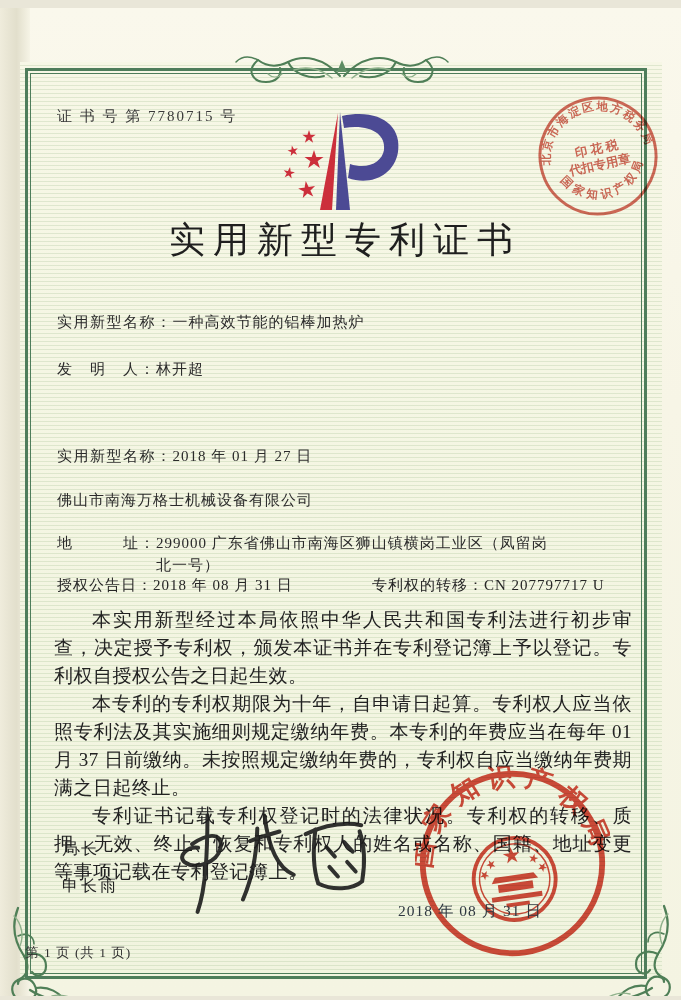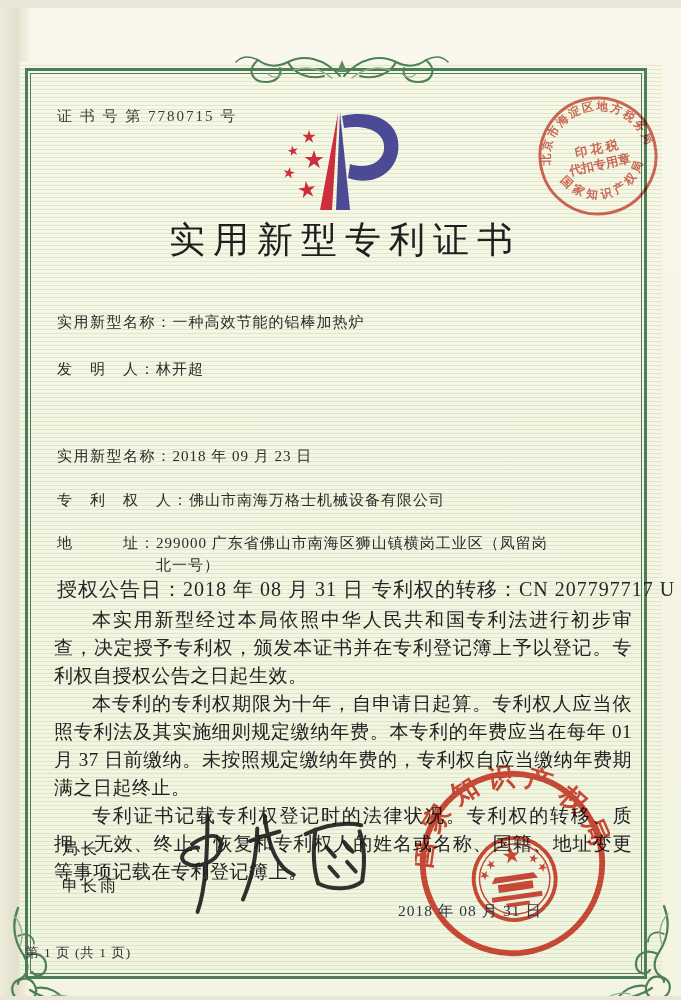--- a/index.html
+++ b/index.html
@@ -15,21 +15,21 @@
   .frame{position:absolute;left:25px;top:60px;width:616px;height:905px;
         border:3px solid #4e7d5b;z-index:1;}
   .frame-inner{position:absolute;left:2px;top:2px;right:2px;bottom:2px;border:1px solid #4e7d5b;}
   .content{position:absolute;left:0;top:0;width:681px;height:1000px;z-index:2;color:#262626;}
   .cert-no{position:absolute;left:57px;top:99px;font-size:15px;letter-spacing:2px;color:#3a3a3a;}
   .title{position:absolute;left:37px;top:208px;width:616px;text-align:center;
         font-size:36px;letter-spacing:8px;color:#1f1f1f;font-weight:500;}
   .row{position:absolute;left:57px;width:572px;display:flex;font-size:15px;line-height:22px;color:#2b2b2b;}
   .row .lbl{flex:none;letter-spacing:1.5px;}
   .row .val{flex:1;letter-spacing:1px;}
-  .grant-row{position:absolute;left:57px;width:572px;font-size:20px;display:flex;}
+  .grant-row{position:absolute;left:57px;width:572px;font-size:15px;display:flex;}
   .grant-left{flex:none;width:315px;letter-spacing:1px;}
   .grant-right{flex:none;letter-spacing:1px;}
   .body-text{position:absolute;left:54px;top:598px;width:578px;font-size:19px;line-height:28px;
         text-align:justify;color:#222;}
   .body-text p{margin:0;text-indent:2em;letter-spacing:.5px;}
   .signer{position:absolute;left:62px;font-size:16px;letter-spacing:3px;color:#222;font-family:Liberation Serif, serif;}
   .footer{position:absolute;left:25px;top:936px;width:616px;text-align:left;font-size:13.5px;
         letter-spacing:1px;color:#333;}
   .seal-date{position:absolute;left:398px;top:893px;width:185px;font-size:15.5px;letter-spacing:1px;
         color:#2e3740;z-index:4;}
@@ -109,24 +109,23 @@
     <div class="row" style="top:350px">
       <span class="lbl">发　明　人：</span>
       <span class="val">林开超</span>
     </div>
     <div class="row" style="top:303px">
       <span class="lbl">实用新型名称：</span>
       <span class="val">一种高效节能的铝棒加热炉</span>
     </div>
     <div class="row" style="top:437px">
       <span class="lbl">实用新型名称：</span>
-      <span class="val">2018 年 09 月 23 日</span>
+      <span class="val">2018 年 01 月 27 日</span>
     </div>
     <div class="row" style="top:481px">
-      <span class="lbl">专　利　权　人：</span>
       <span class="val">佛山市南海万格士机械设备有限公司</span>
     </div>
     <div class="row" style="top:524px;width:500px">
       <span class="lbl">地　　　址：</span>
       <span class="val">299000 广东省佛山市南海区狮山镇横岗工业区（凤留岗北一号）</span>
     </div>
 
     <div class="grant-row" style="top:568px">
       <span class="grant-left">
         <span>授权公告日：</span><span>2018 年 08 月 31 日</span>

